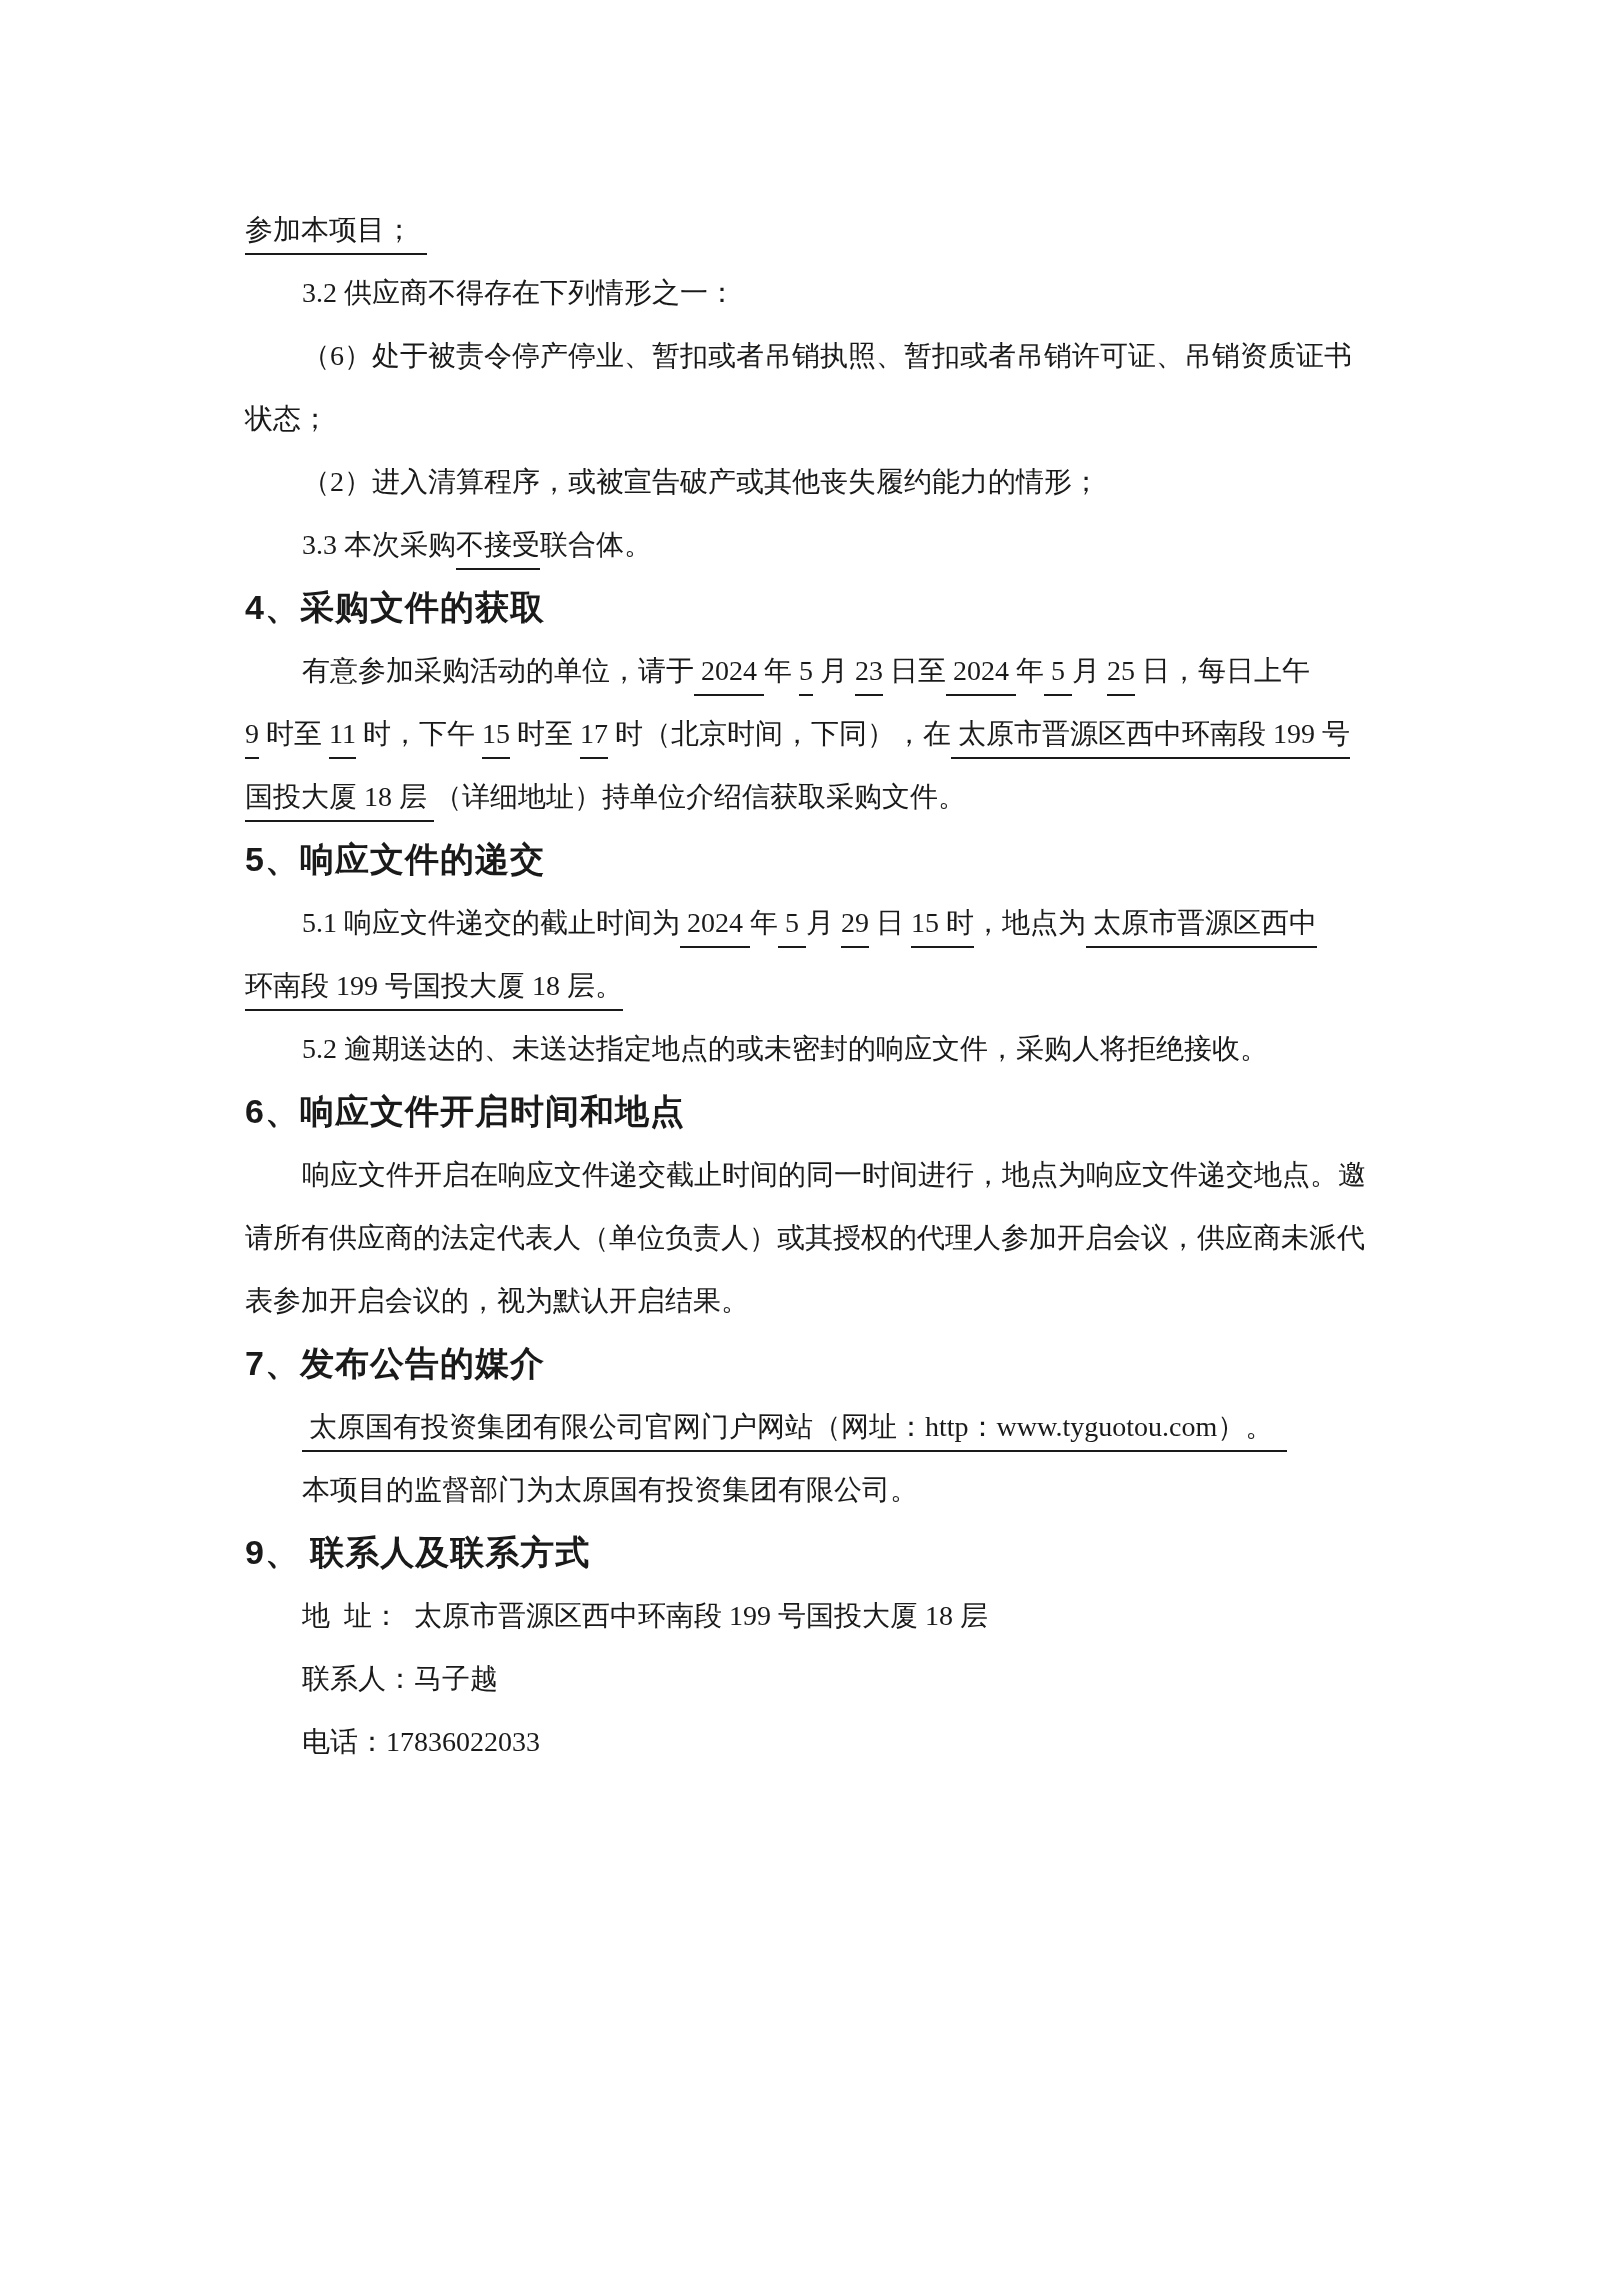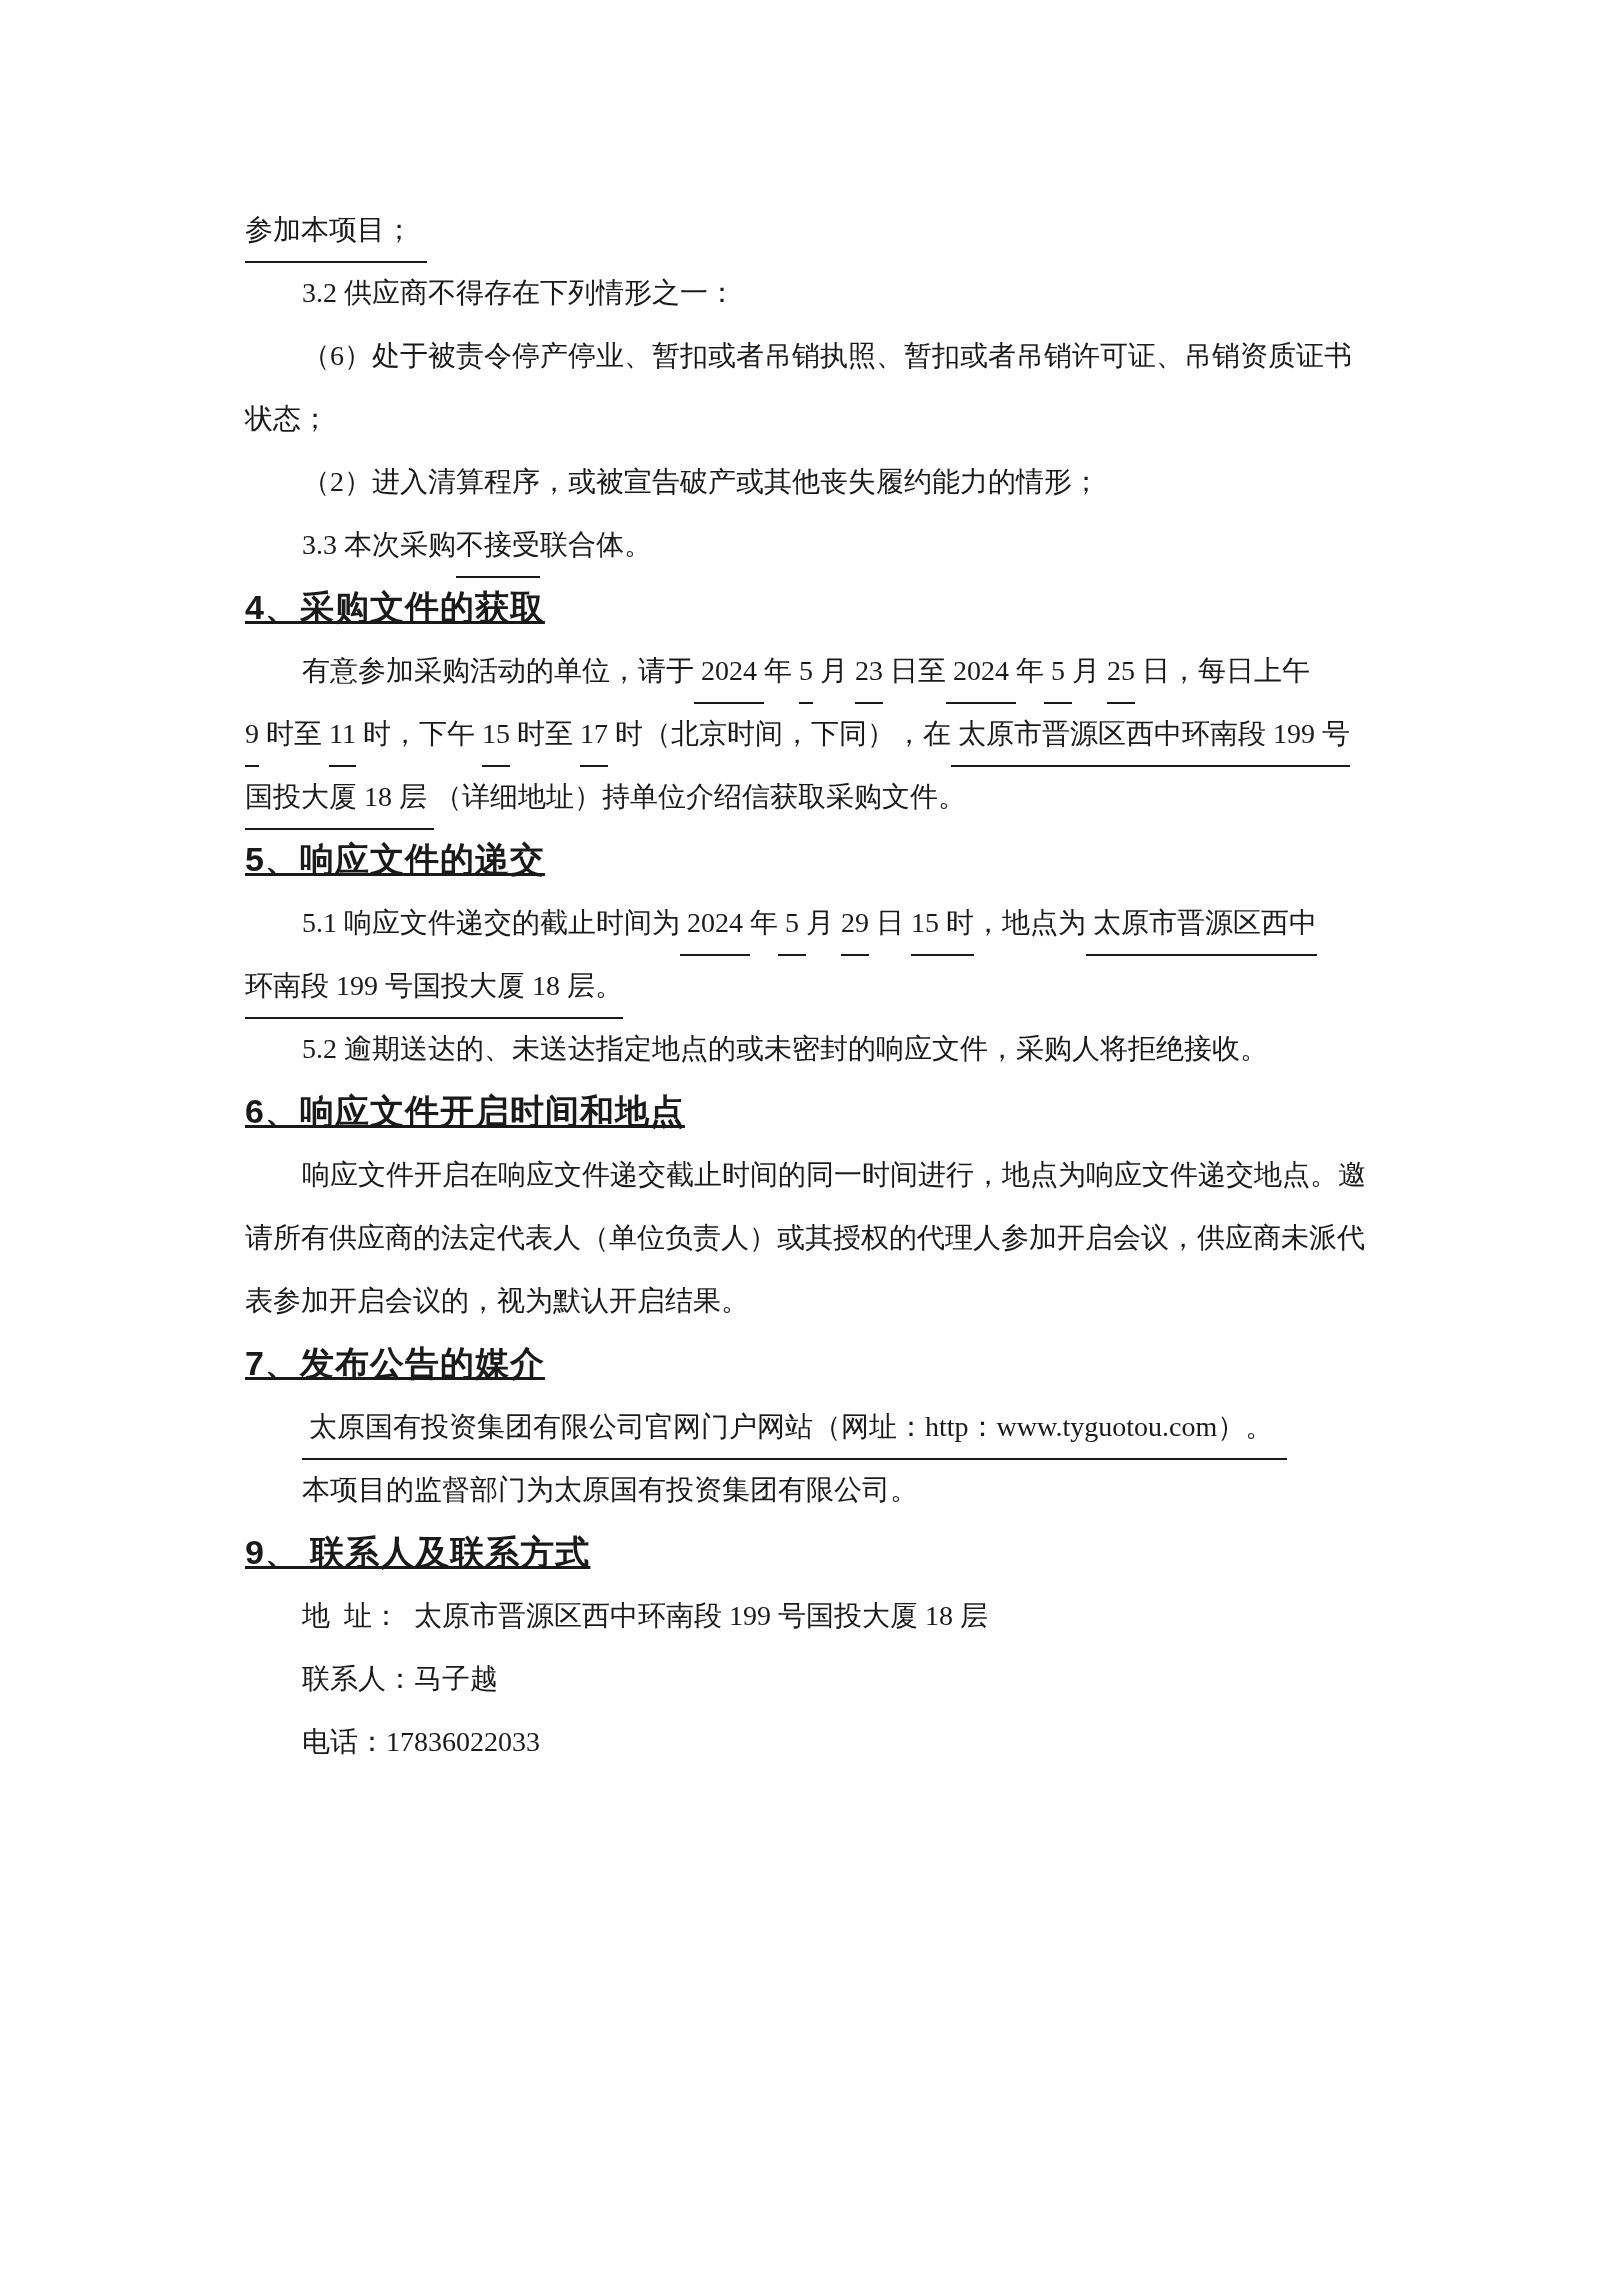--- a/index.html
+++ b/index.html
@@ -27,26 +27,25 @@
     line-height: 63px;
     font-size: 28px;
     white-space: pre;
     font-family: "Liberation Serif", "DejaVu Serif", serif;
   }
   .line.heading {
     font-family: "Liberation Sans", "DejaVu Sans", sans-serif;
     font-weight: 700;
     font-size: 34px;
     letter-spacing: 1px;
-    text-decoration: underline;
   }
   .indent-1 { padding-left: 57px; }
   .u {
     border-bottom: 2px solid currentColor;
-    padding-bottom: 16px;
+    padding-bottom: 8px;
   }
 </style>
 </head>
 <body>
 
 <div class="page">
   <div class="content" id="doc-content">
       <div class="line body"><span class="u">参加本项目；&nbsp;&nbsp;</span></div>
       <div class="line body indent-1"><span>3.2 供应商不得存在下列情形之一：</span></div>
       <div class="line body indent-1"><span>（6）处于被责令停产停业、暂扣或者吊销执照、暂扣或者吊销许可证、吊销资质证书</span></div>

